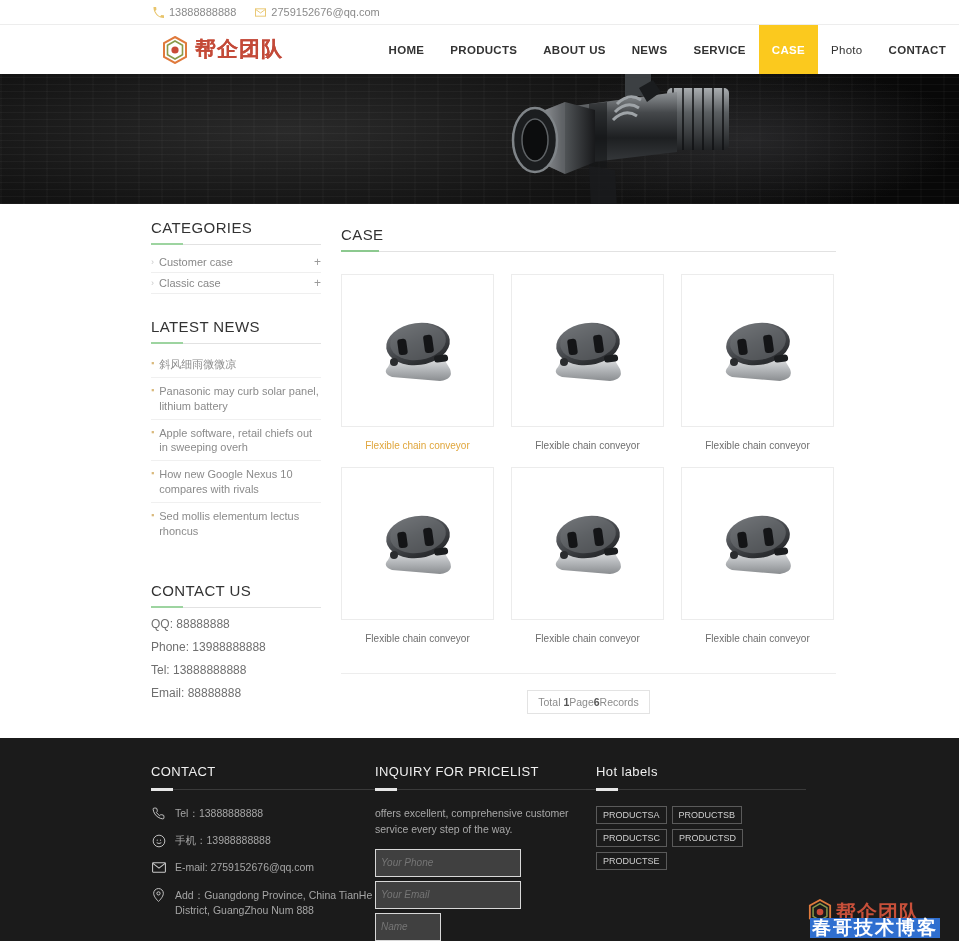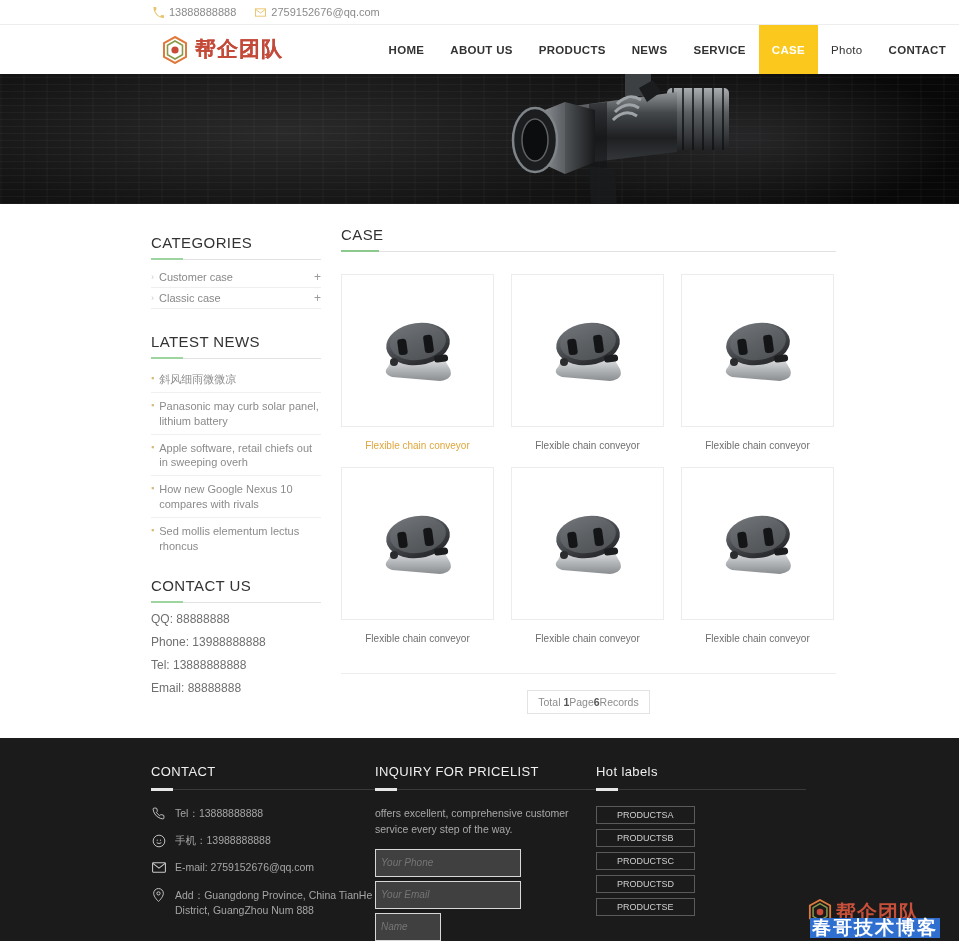--- a/index.html
+++ b/index.html
@@ -117,21 +117,21 @@
   
   .main {
     display: flex;
     padding: 0 0 0 0;
     background: #fff;
     min-height: 500px;
   }
   .sidebar-col {
     width: 170px;
     margin-left: 151px;
-    padding-top: 30px;
+    padding-top: 15px;
   }
   .content-col {
     margin-left: 20px;
     width: 495px;
     padding-top: 22px;
   }
 
   .side-title {
     font-size: 15px;
     color: #333;
@@ -341,21 +341,21 @@
     padding: 4px 7px;
     margin-top: 3px;
     cursor: pointer;
     font-family: "Liberation Sans", sans-serif;
   }
   .labels { display: flex; flex-wrap: wrap; gap: 5px; max-width: 200px; }
   .label-chip {
     border: 1px solid #5a5a5a;
     color: #cfcfcf;
     font-size: 9px;
-    padding: 3px 20px;
+    padding: 3px 6px;
     cursor: pointer;
     white-space: nowrap;
   }
 
   
   .watermark {
     position: absolute;
     right: 4px; bottom: 0px;
     width: 155px; height: 42px;
     pointer-events: none;
@@ -417,22 +417,22 @@
         <svg width="26" height="28" viewBox="0 0 26 28">
           <polygon points="13,1 24,7 24,21 13,27 2,21 2,7" fill="none" stroke="#e07a3c" stroke-width="2"></polygon>
           <polygon points="13,5 20.5,9.2 20.5,18.8 13,23 5.5,18.8 5.5,9.2" fill="none" stroke="#8a9a4a" stroke-width="1.6"></polygon>
           <circle cx="13" cy="14" r="3.6" fill="#c94a38"></circle>
         </svg>
       </span>
       <span class="logo-text">帮企团队</span>
     </div>
     <div class="nav">
       <div class="nav-item">HOME</div>
+      <div class="nav-item">PRODUCTS</div>
       <div class="nav-item">ABOUT US</div>
-      <div class="nav-item">PRODUCTS</div>
       <div class="nav-item">NEWS</div>
       <div class="nav-item">SERVICE</div>
       <div class="nav-item active">CASE</div>
       <div class="nav-item plain">Photo</div>
       <div class="nav-item">CONTACT</div>
     </div>
   </div>
 
   <div class="hero">
     <div class="hero-wood"></div>
@@ -536,21 +536,21 @@
         <div class="news-item">
           <span class="news-bullet">▪</span>
           <span>How new Google Nexus 10 compares with rivals</span>
         </div>
         <div class="news-item">
           <span class="news-bullet">▪</span>
           <span>Sed mollis elementum lectus rhoncus</span>
         </div>
       </div>
 
-      <h3 class="side-title" style="margin-top:18px">CONTACT US</h3>
+      <h3 class="side-title" style="margin-top:38px">CONTACT US</h3>
       <div class="side-rule"></div>
       <div class="contact-block">
         <div class="contact-line">QQ: 88888888</div>
         <div class="contact-line">Phone: 13988888888</div>
         <div class="contact-line">Tel: 13888888888</div>
         <div class="contact-line">Email: 88888888</div>
       </div>
     </div>
 
     <div class="content-col">

